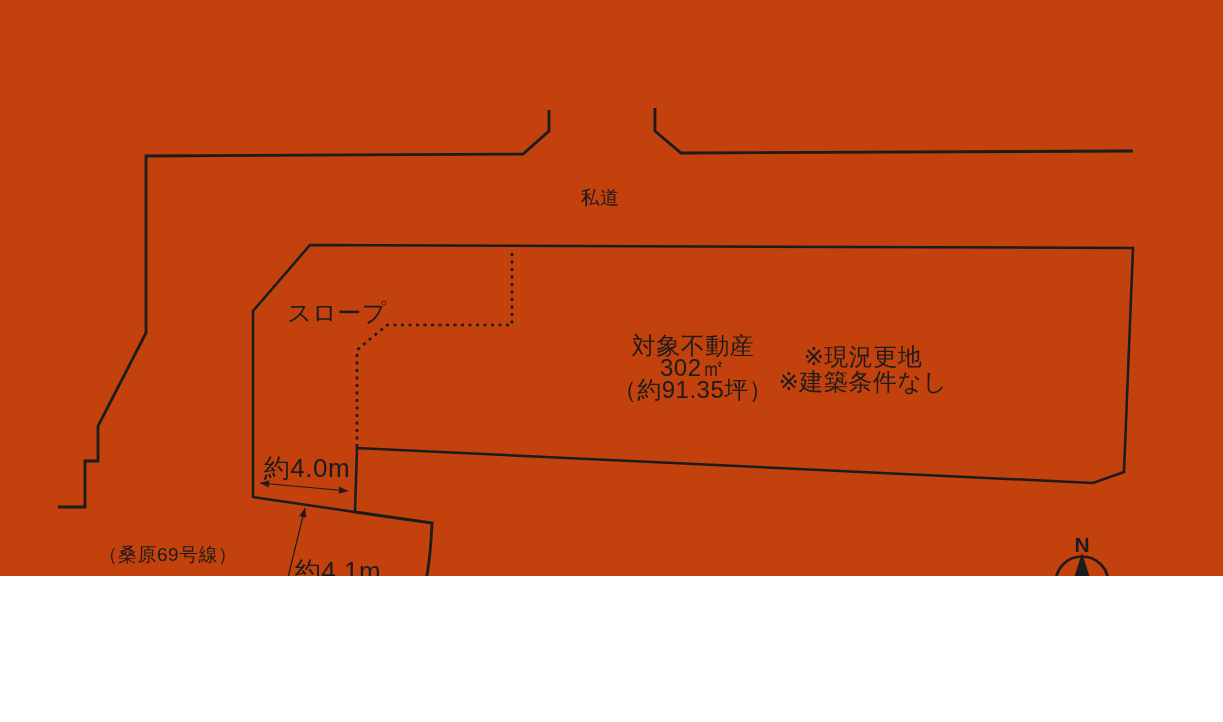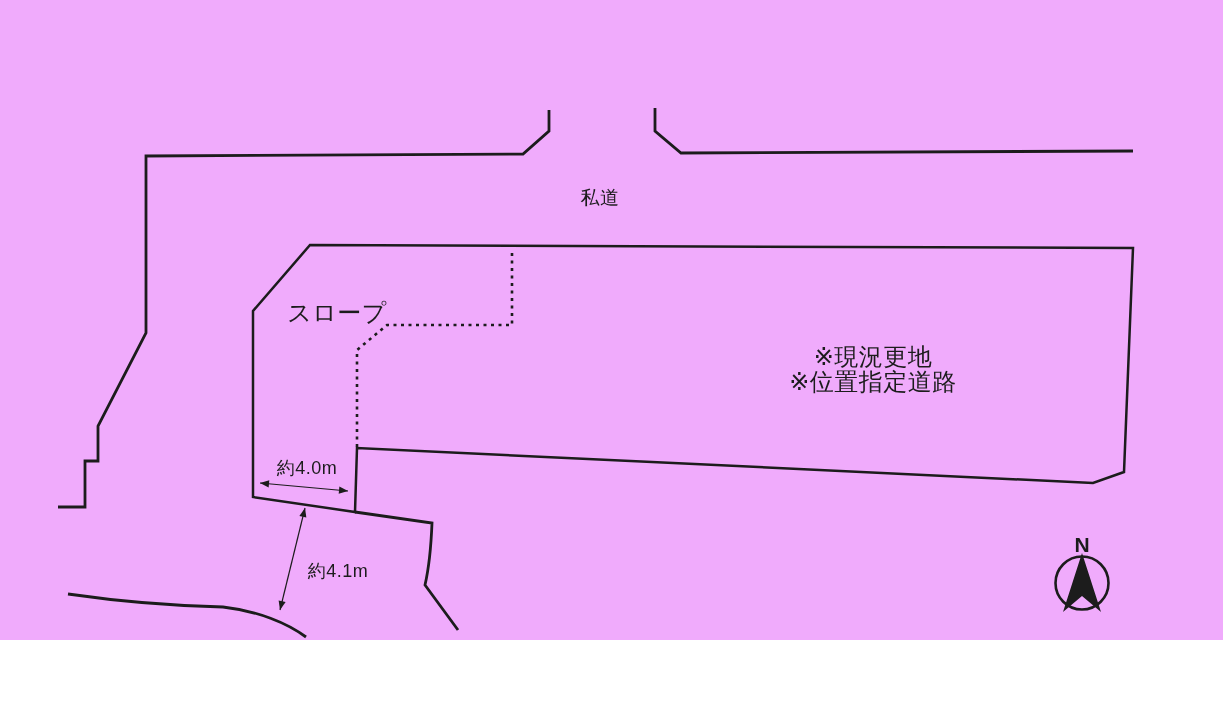--- a/index.html
+++ b/index.html
@@ -3,22 +3,22 @@
 <meta charset="utf-8">
 <style>
   html, body {
     margin: 0;
     padding: 0;
     background: #ffffff;
   }
   #canvas {
     position: relative;
     width: 1223px;
-    height: 640px;
-    background: #f0abfc;
+    height: 576px;
+    background: #c2410c;
     font-family: "Liberation Sans", "DejaVu Sans", sans-serif;
     color: #1c1c1c;
     overflow: hidden;
   }
   #linework {
     position: absolute;
     left: 0;
     top: 0;
   }
   .lbl {
@@ -29,21 +29,21 @@
     color: #1c1c1c;
     font-size: 19px;
     line-height: 26px;
     letter-spacing: 0.5px;
   }
   .lbl.small {
     font-size: 24px;
     line-height: 22px;
   }
   .lbl.dim {
-    font-size: 18px;
+    font-size: 26px;
     line-height: 21px;
   }
   .lbl.compass-n {
     font-weight: 700;
     font-size: 21px;
     letter-spacing: 0;
   }
 </style>
 </head>
 <body>
@@ -78,28 +78,34 @@
       <path d="M 1082,553 L 1063,612 L 1082,596 L 1101,612 Z" fill="#1c1c1c"></path>
     </g>
   </svg>
 
   <div class="lbl" style="left:600px; top:198px;">
     <div>私道</div>
   </div>
 
   <div class="lbl small" style="left:337px; top:313px;">スロープ</div>
 
+  <div class="lbl small" style="left:693px; top:368px;">
+    <div>対象不動産</div>
+    <div>302㎡</div>
+    <div>（約91.35坪）</div>
+  </div>
 
-  <div class="lbl small" style="left:863px; top:369px; line-height:25px;margin-left:10px;">
+  <div class="lbl small" style="left:863px; top:369px; line-height:25px;">
     <div>※現況更地</div>
-    <div>※位置指定道路</div>
+    <div>※建築条件なし</div>
   </div>
 
   <div class="lbl dim" style="left:307px; top:468px;">約4.0m</div>
 
   <div class="lbl dim" style="left:338px; top:571px;">約4.1m</div>
 
   <div class="lbl" style="left:168px; top:555px;">
+    <div>（桑原69号線）</div>
   </div>
 
   <div class="lbl compass-n" style="left:1082px; top:545px;">N</div>
 
 </div>
 
 </body></html>

